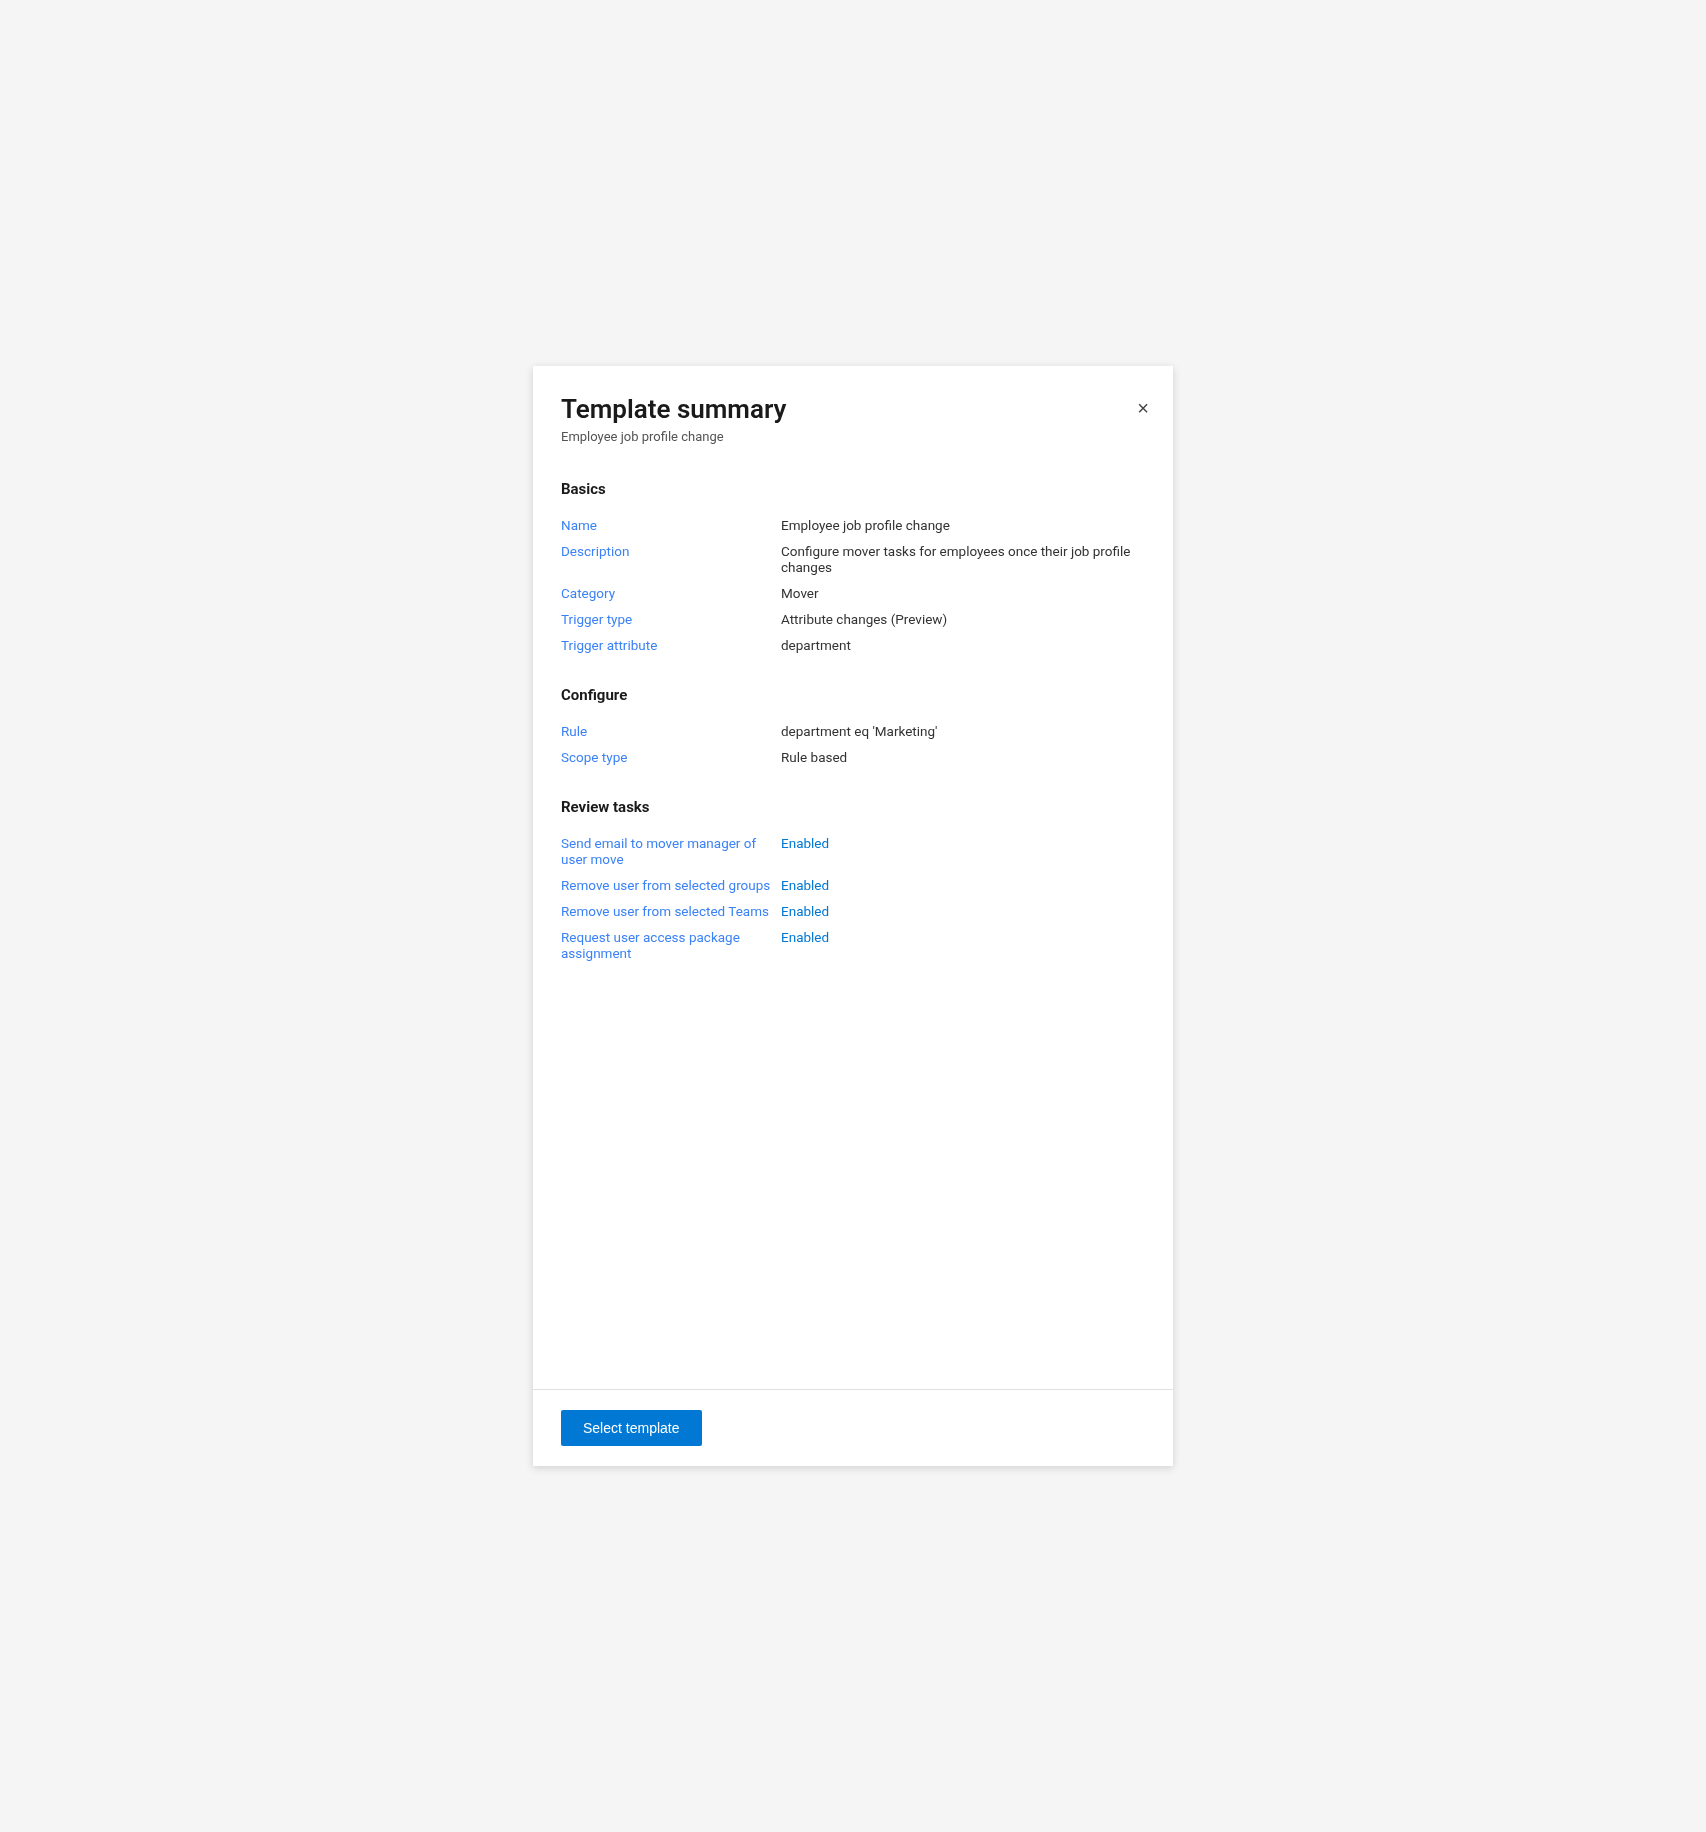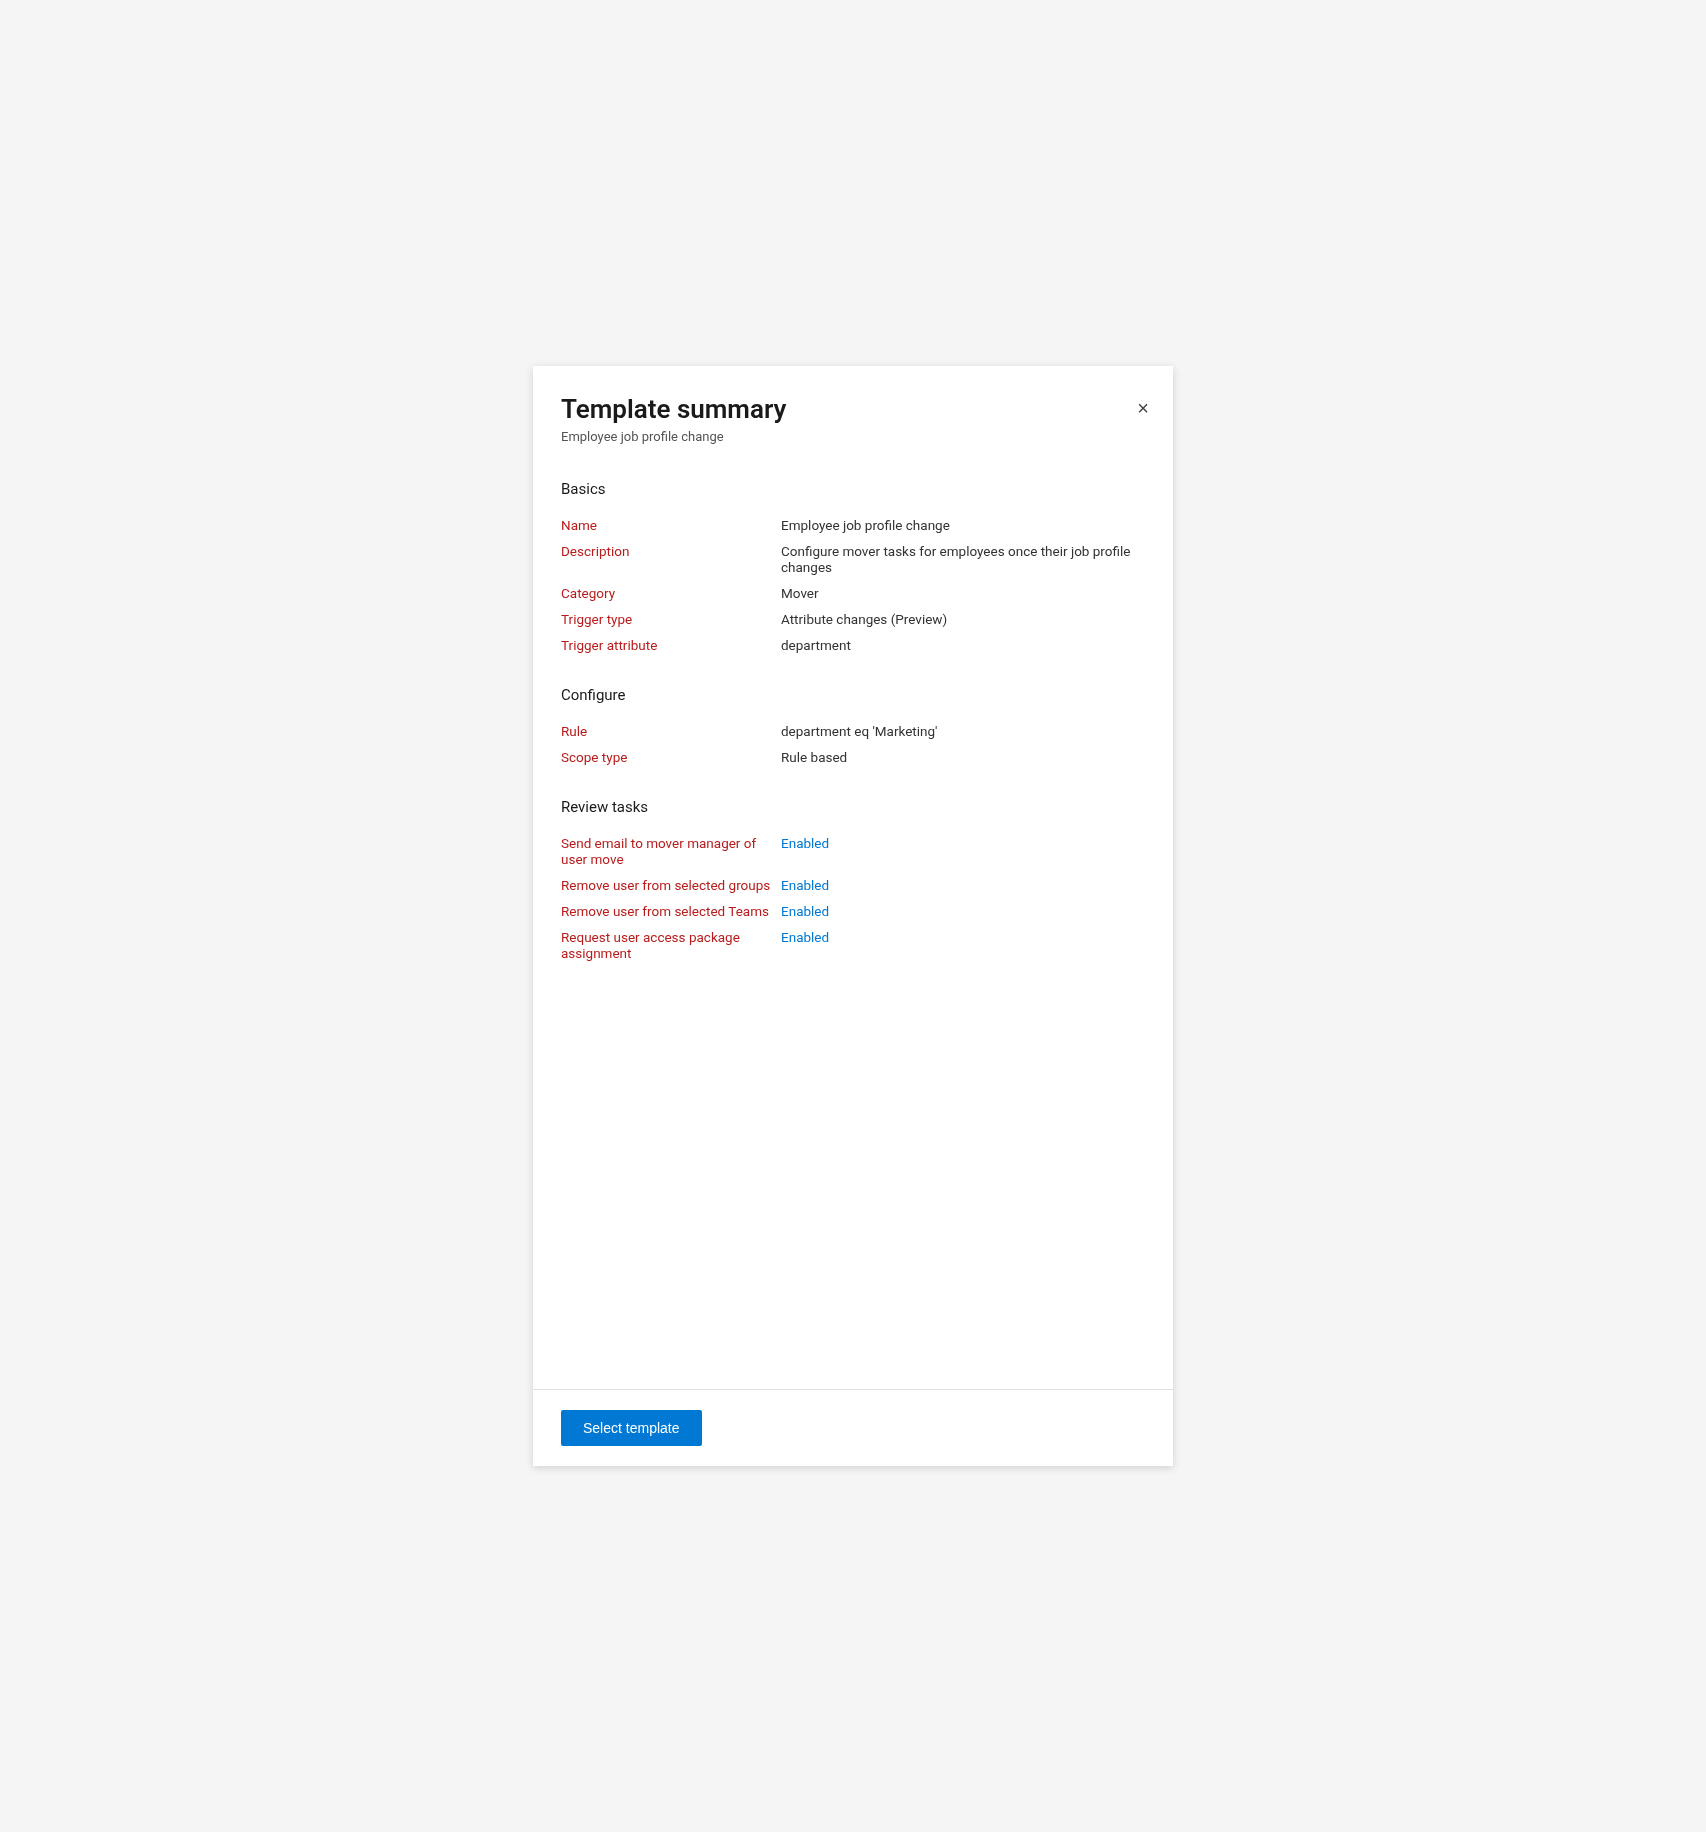--- a/index.html
+++ b/index.html
@@ -62,42 +62,42 @@
     }
 
     .panel-body {
       flex: 1;
       padding: 28px 28px 0 28px;
       overflow-y: auto;
     }
 
     .section-heading {
       font-size: 15px;
-      font-weight: 400;
+      font-weight: 700;
       color: #1a1a1a;
       margin-bottom: 14px;
       margin-top: 8px;
     }
 
     .info-table {
       width: 100%;
       margin-bottom: 28px;
     }
 
     .info-row {
       display: flex;
       align-items: flex-start;
       padding: 5px 0;
     }
 
     .info-label {
       width: 220px;
       min-width: 220px;
       font-size: 13.5px;
-      color: #b91c1c;
+      color: #3b82f6;
     }
 
     .info-value {
       font-size: 13.5px;
       color: #333;
       flex: 1;
     }
 
     .enabled-badge {
       color: #0078d4;

